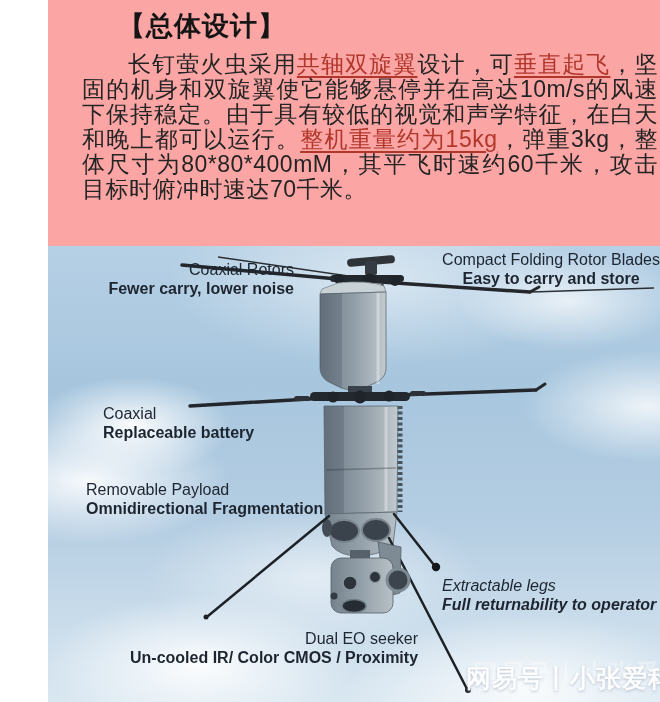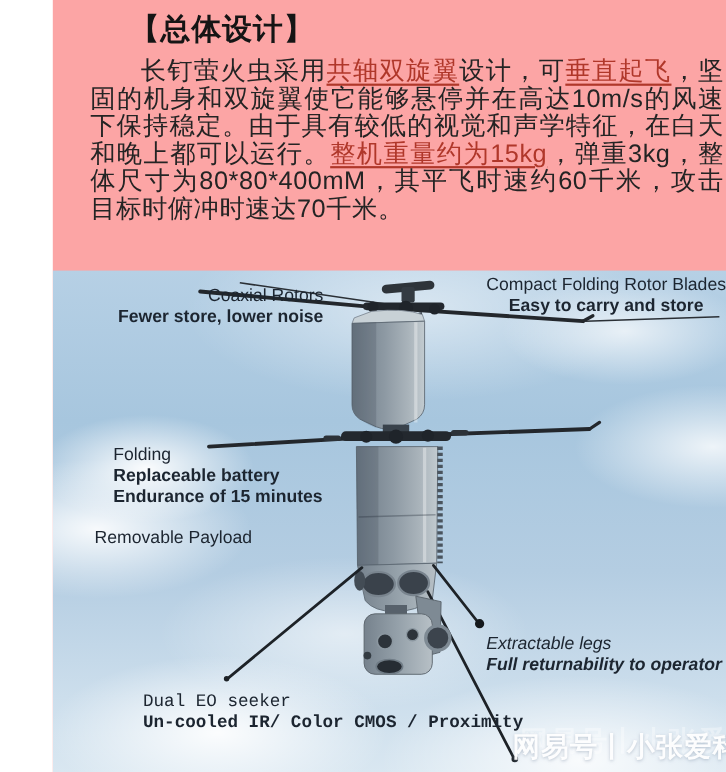--- a/index.html
+++ b/index.html
@@ -39,21 +39,21 @@
   
   .fig-label{position:absolute;color:#1c2530;line-height:19px;}
   .fl-reg{font-size:16px;font-weight:400;}
   .fl-bold{font-size:16px;font-weight:700;}
   .lab-coaxial{left:58px;top:14px;width:188px;text-align:right;}
   .lab-folding{right:48px;top:4px;text-align:center;}
   .lab-battery{left:55px;top:158px;text-align:left;}
   .lab-motor{left:354px;top:162px;text-align:left;}
   .lab-payload{left:38px;top:234px;text-align:left;}
   .lab-legs{left:394px;top:330px;text-align:left;font-style:italic;}
-  .lab-seeker{left:82px;top:383px;text-align:left;font-family:Liberation Mono, monospace;}
+  .lab-seeker{left:82px;top:383px;text-align:right;}
   
   .watermark{
     position:absolute;top:416px;right:8px;font-size:25px;font-weight:700;
     color:rgba(255,255,255,.95);letter-spacing:1px;white-space:nowrap;
     text-shadow:0 1px 3px rgba(140,155,175,.55);
   }
   .watermark-ghost{
     position:absolute;top:411px;right:-8px;font-size:25px;font-weight:700;
     color:rgba(255,255,255,.34);letter-spacing:2px;white-space:nowrap;
   }
@@ -154,37 +154,37 @@
         <circle cx="350" cy="580" r="11" fill="#3c444d" stroke="#7e8a94" stroke-width="3"></circle>
         <circle cx="302" cy="583" r="7" fill="#2c333a" stroke="#8b97a0" stroke-width="1.5"></circle>
         <circle cx="327" cy="577" r="5.5" fill="#2c333a" stroke="#8b97a0" stroke-width="1.2"></circle>
         <circle cx="286" cy="596" r="3.5" fill="#333b42"></circle>
         <ellipse cx="306" cy="606" rx="12" ry="6.5" fill="#262c33" stroke="#707c86" stroke-width="1.5"></ellipse>
       </g>
     </svg>
 
     <div class="fig-label lab-coaxial">
       <div class="fl-reg">Coaxial Rotors</div>
-      <div class="fl-bold">Fewer store, lower noise</div>
+      <div class="fl-bold">Fewer carry, lower noise</div>
     </div>
 
     <div class="fig-label lab-folding">
       <div class="fl-reg">Compact Folding Rotor Blades</div>
       <div class="fl-bold">Easy to carry and store</div>
     </div>
 
     <div class="fig-label lab-battery">
-      <div class="fl-reg">Folding</div>
+      <div class="fl-reg">Coaxial</div>
       <div class="fl-bold">Replaceable battery</div>
-      <div class="fl-bold">Endurance of 15 minutes</div>
     </div>
 
 
     <div class="fig-label lab-payload">
       <div class="fl-reg">Removable Payload</div>
+      <div class="fl-bold">Omnidirectional Fragmentation</div>
     </div>
 
     <div class="fig-label lab-legs">
       <div class="fl-reg">Extractable legs</div>
       <div class="fl-bold">Full returnability to operator</div>
     </div>
 
     <div class="fig-label lab-seeker">
       <div class="fl-reg">Dual EO seeker</div>
       <div class="fl-bold">Un-cooled IR/ Color CMOS / Proximity</div>

